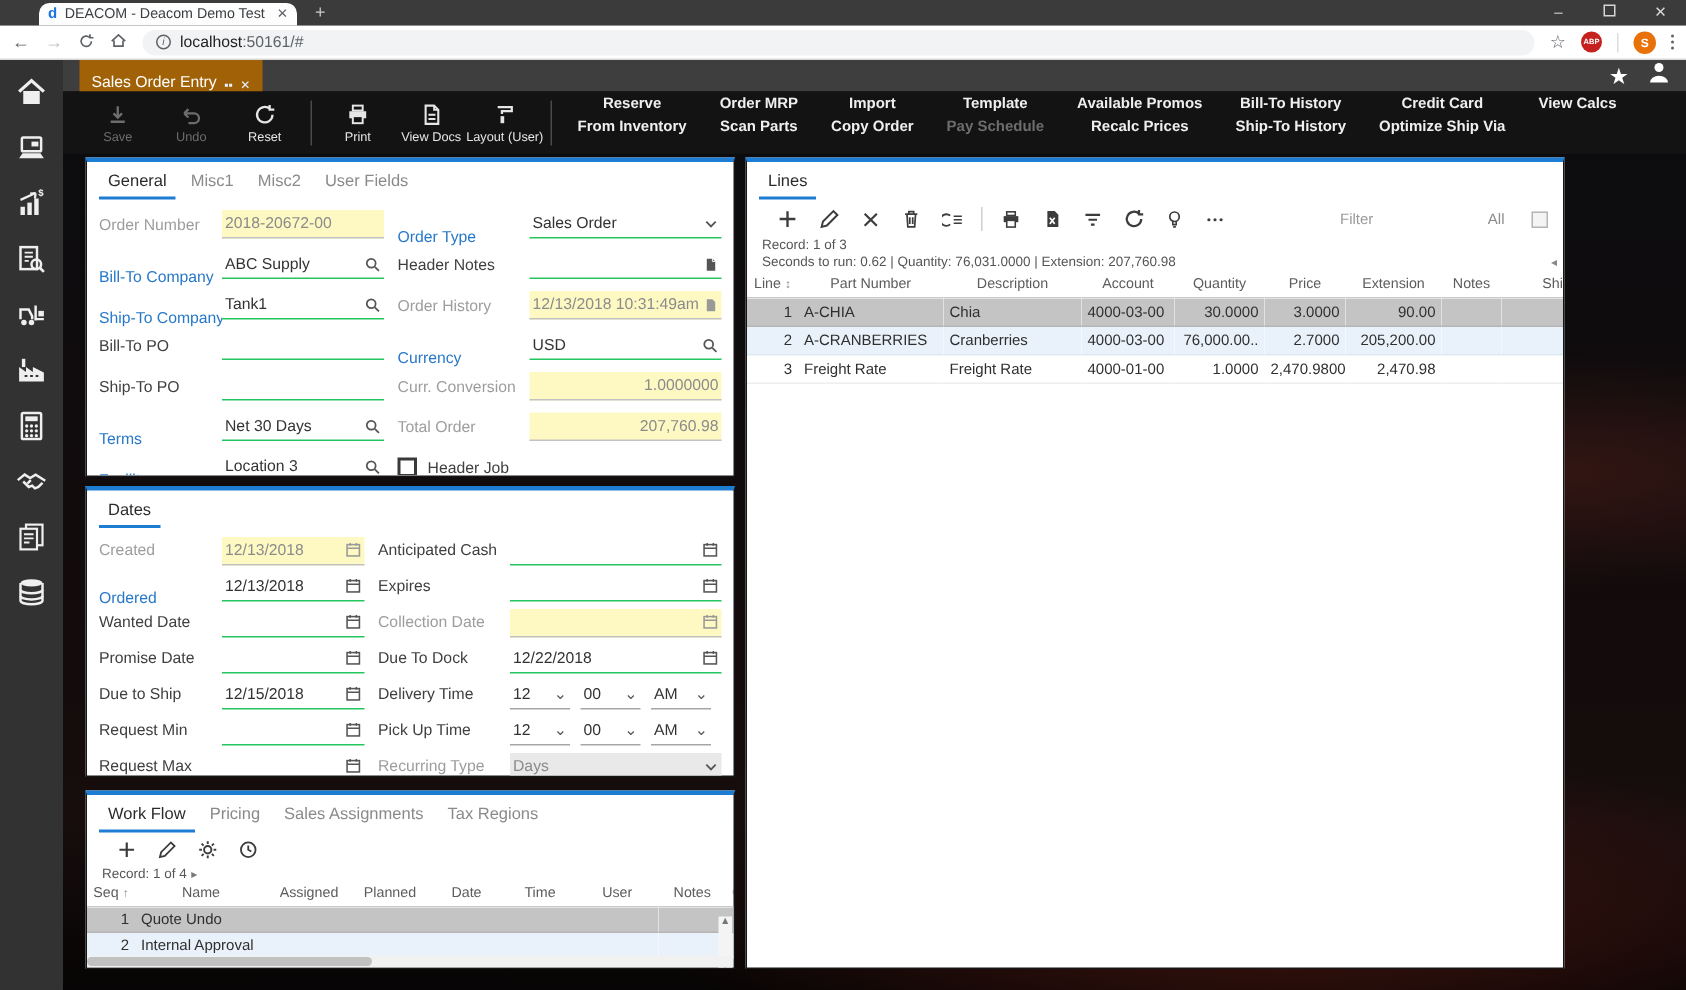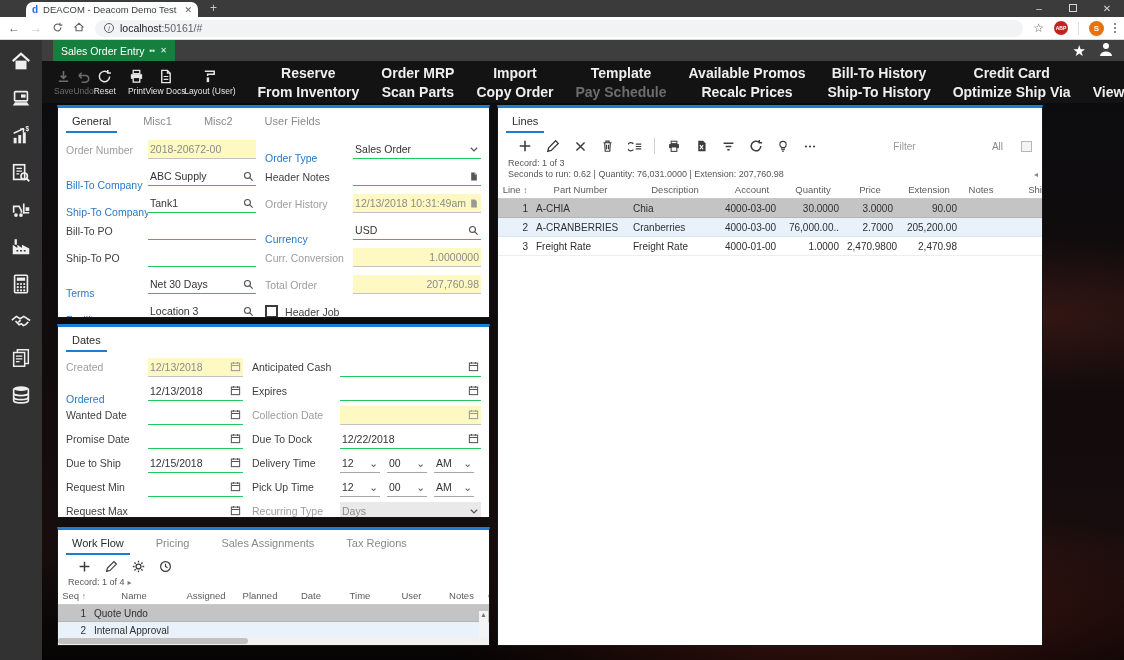--- a/index.html
+++ b/index.html
@@ -26,32 +26,32 @@
   .urltext { font-size:10.5px; color:#202124; }
   .urltext .dim { color:#5f6368; }
   .ext-badge { width:14px; height:14px; border-radius:50%; background:#c5221f; color:#fff; font-size:5px; font-weight:bold; display:flex; align-items:center; justify-content:center; }
   .avatar { width:15px; height:15px; border-radius:50%; background:#e8710a; color:#fff; font-size:8px; font-weight:bold; display:flex; align-items:center; justify-content:center; }
   .chrome-divider { width:1px; height:13px; background:#dadce0; }
   .dots-v { display:flex; flex-direction:column; gap:2px; }
   .dots-v i { width:2px; height:2px; border-radius:50%; background:#5f6368; }
 
   
   .appbar { position:absolute; left:42px; top:40px; width:1082px; height:21px; background:#3e3e3e; }
-  .apptab { position:absolute; left:11px; top:0; height:21px; background:#15803d; color:#fff; display:flex; align-items:center; padding:0 8px; gap:5px; font-size:10.5px; }
+  .apptab { position:absolute; left:11px; top:0; height:21px; background:#a16207; color:#fff; display:flex; align-items:flex-end; padding:0 8px; gap:5px; font-size:10.5px; }
   .apptab .ticon { font-size:8px; color:#e8f2ff; }
   .appbar-right { position:absolute; right:10px; top:0; height:21px; display:flex; align-items:center; gap:12px; color:#fff; }
   .appbar-right .star { font-size:15px; }
 
   .toolbar { position:absolute; left:42px; top:61px; width:1082px; height:42px; background:#131313; display:flex; align-items:center; padding-left:12px; }
   .tb-icbtn { width:49px; display:flex; flex-direction:column; align-items:center; gap:2px; color:#e6e6e6; }
   .tb-icbtn svg { display:block; }
   .tb-icbtn .tlab { font-size:8.5px; white-space:nowrap; }
   .tb-icbtn.dis { color:#6d6d6d; }
   .tb-sep { width:1px; height:30px; background:#4a4a4a; margin:0 6px; }
-  .tb-txtbtn { display:flex; flex-direction:column; align-items:center; justify-content:flex-end; gap:5px; padding:0 11px; color:#efefef; font-size:14px; font-weight:bold; height:34px; }
+  .tb-txtbtn { display:flex; flex-direction:column; align-items:center; justify-content:flex-start; gap:5px; padding:0 11px; color:#efefef; font-size:10px; font-weight:bold; height:34px; }
   .tb-txtbtn .dis { color:#6d6d6d; }
   .tb-txtbtn span { white-space:nowrap; line-height:1; }
 
   .sidebar { position:absolute; left:0; top:40px; width:42px; height:620px; background:#323232; display:flex; flex-direction:column; align-items:center; padding-top:10px; gap:13px; }
   .sb-ic { width:24px; height:24px; display:flex; align-items:center; justify-content:center; color:#efefef; }
   .corner-wedge { position:absolute; left:0; top:40px; width:0; height:0; border-top:14px solid #fdfdfd; border-right:16px solid transparent; }
 
   .content { position:absolute; left:42px; top:103px; width:1082px; height:557px;
     background:
       radial-gradient(ellipse 420px 120px at 92% 38%, rgba(140,50,35,.28), transparent 65%),
@@ -59,21 +59,21 @@
       linear-gradient(180deg,#0c0c0e 0%, #130b0c 55%, #170d0d 80%, #060404 100%);
   }
 
   
   .panel { position:absolute; background:#fff; border:1px solid #161616; border-top:3px solid #1d7dd2; overflow:hidden; }
   .p-general { left:15px; top:2px;  width:433px; height:213px; }
   .p-dates   { left:15px; top:221px; width:433px; height:194px; }
   .p-flow    { left:15px; top:424px; width:433px; height:119px; }
   .p-lines   { left:455px; top:2px; width:546px; height:541px; }
 
-  .ptabs { display:flex; gap:20px; padding:5px 8px 0 8px; }
+  .ptabs { display:flex; gap:4px; padding:5px 8px 0 8px; }
   .ptab { font-size:11px; color:#8a8a8a; padding:2px 6px 4px 6px; border-bottom:2px solid transparent; white-space:nowrap; }
   .ptab.active { color:#2b2b2b; border-bottom:2px solid #1d7dd2; }
 
   .formgrid { display:flex; padding:3px 8px 0 8px; gap:9px; }
   .fcol { display:flex; flex-direction:column; }
   .fcol.l { width:204px; }
   .fcol.r { flex:1; }
   .frow { display:flex; align-items:center; height:27px; }
   .p-dates .frow { height:24px; }
   .flabel { width:82px; flex-shrink:0; font-size:10.5px; color:#3f3f3f; white-space:nowrap; overflow:hidden; }

